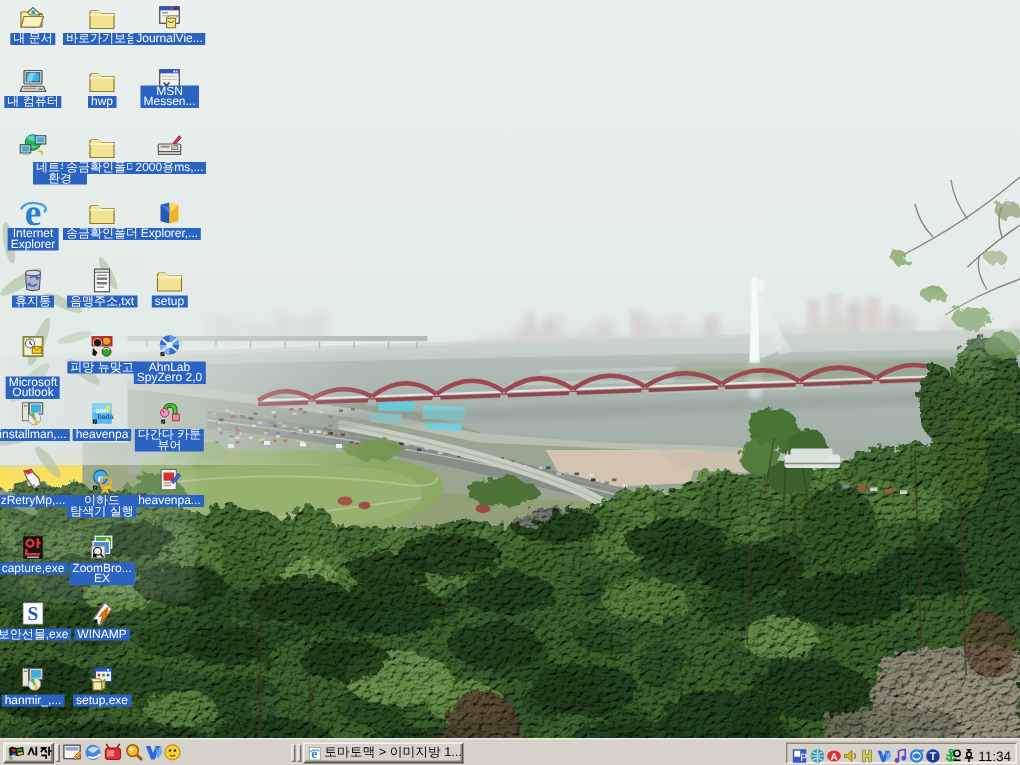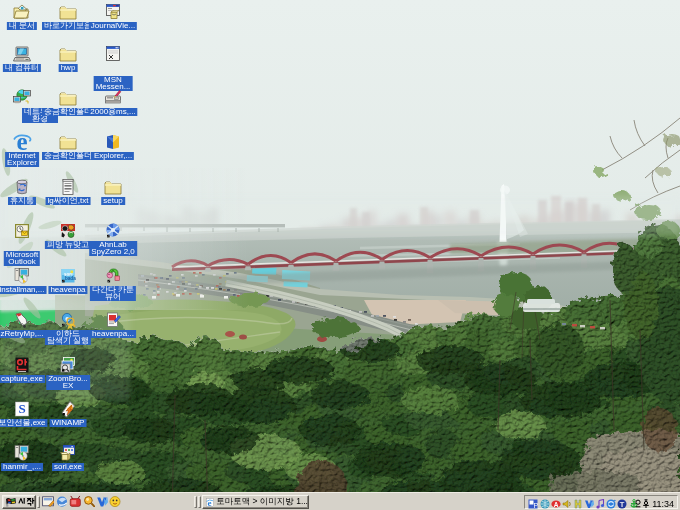--- a/index.html
+++ b/index.html
@@ -1,15 +1,15 @@
 <!DOCTYPE html>
 <html><head><meta charset="utf-8"><style>
 *{margin:0;padding:0;box-sizing:border-box}
 html,body{width:680px;height:510px;overflow:hidden;font-family:"Liberation Sans",sans-serif}
-#desk{position:relative;width:648px;height:510px;background:#22c55e}
+#desk{position:relative;width:648px;height:510px;background:#fde047}
 #wall{position:absolute;left:0;top:0}
 .icn{position:absolute;width:20px;height:20px}
 .lbl{position:absolute;transform:translateX(-50%);background:#2b63c3;color:#fff;font-size:8px;line-height:6.8px;text-align:center;padding:1px 2px 0.5px;white-space:nowrap}
 </style></head><body>
 <div id="desk">
 <svg id="wall" width="680" height="510" viewBox="0 0 680 510">
 <defs>
 <linearGradient id="sky" x1="0" y1="0" x2="0" y2="1">
  <stop offset="0" stop-color="#e9f0ee"></stop>
           <stop offset="0.8" stop-color="#e3ebe8"></stop>
@@ -767,21 +767,21 @@
       </svg></div>
 <div class="lbl" style="left:68px;top:152px">송금확인폴더</div>
 <div class="icn" style="left:58px;top:177px"><svg width="20" height="20" viewBox="0 0 20 20">
         <rect x="5" y="2.5" width="10" height="15" fill="#f8f8f8" stroke="#555" stroke-width="0.8"></rect>
         <rect x="5" y="2.5" width="10" height="2" fill="#e0e0e0" stroke="#555" stroke-width="0.6"></rect>
         <rect x="6.5" y="6" width="7" height="1" fill="#999"></rect>
         <rect x="6.5" y="8" width="7" height="1.6" fill="#777"></rect>
         <rect x="6.5" y="11" width="7" height="1.6" fill="#777"></rect>
         <rect x="6.5" y="14" width="5" height="1" fill="#999"></rect>
       </svg></div>
-<div class="lbl" style="left:68px;top:197px">lg싸이언,txt</div>
+<div class="lbl" style="left:68px;top:197px">음맹주소,txt</div>
 <div class="icn" style="left:58px;top:221px"><svg width="20" height="20" viewBox="0 0 20 20">
         <rect x="3" y="3" width="14" height="14" rx="2" fill="#e8e4e0"></rect>
         <path d="M3 3 h14 v7 h-14 Z" fill="#c83028"></path>
         <circle cx="7" cy="7.5" r="2.8" fill="#181818"></circle>
         <circle cx="7" cy="7.5" r="2.8" fill="none" stroke="#fff" stroke-width="0.5"></circle>
         <path d="M11 4 q4 -1 5 2 q0.5 2 -2.5 3 q-2.5 0.5 -3 -2 q-0.3 -2 0.5 -3Z" fill="#f0a020" stroke="#333" stroke-width="0.5"></path>
         <circle cx="13" cy="13.5" r="3" fill="#38a038" stroke="#184818" stroke-width="0.6"></circle>
         <path d="M11 12 q2 -1.5 4 0" fill="none" stroke="#f0f0e0" stroke-width="0.8"></path>
         <path d="M4 11 l3 3 -1.5 2.5 -2 -1 Z" fill="#181818"></path>
       </svg></div>
@@ -829,21 +829,21 @@
         <rect x="5.5" y="2.5" width="11" height="9" fill="#f0f0e8" stroke="#2040a0" stroke-width="0.9"></rect>
         <rect x="5.5" y="2.5" width="11" height="2.2" fill="#2858c8"></rect>
         <rect x="13.5" y="3" width="1.2" height="1.2" fill="#fff"></rect>
         <circle cx="8" cy="7" r="1" fill="#e03030"></circle>
         <circle cx="11" cy="7" r="1" fill="#30a030"></circle>
         <circle cx="14" cy="7" r="1" fill="#3060e0"></circle>
         <path d="M4 11.5 L10 11.5 L10 17 L4 17 Z" fill="#f4ecaa" stroke="#8a7a30" stroke-width="0.7"></path>
         <path d="M4 11.5 L2.5 9.5 L8.5 9.5 L10 11.5 Z" fill="#fdf6c8" stroke="#8a7a30" stroke-width="0.7"></path>
         <path d="M10 11.5 L12 10 L12 15.5 L10 17 Z" fill="#d8cc80" stroke="#8a7a30" stroke-width="0.7"></path>
       </svg></div>
-<div class="lbl" style="left:68px;top:463px">sori,exe</div>
+<div class="lbl" style="left:68px;top:463px">setup,exe</div>
 <div class="icn" style="left:103px;top:2px"><svg width="20" height="20" viewBox="0 0 20 20">
         <rect x="3.5" y="2.5" width="13" height="11" fill="#f4f4f0" stroke="#444" stroke-width="0.8"></rect>
         <rect x="3.5" y="2.5" width="13" height="2.4" fill="#2858c8"></rect>
         <rect x="10" y="3" width="2.6" height="1.3" fill="#e03030"></rect>
         <rect x="13" y="3" width="2.6" height="1.3" fill="#30309a"></rect>
         <rect x="5" y="6" width="4" height="1" fill="#999"></rect>
         <rect x="5" y="8" width="6" height="1" fill="#bbb"></rect>
         <path d="M8 10 L14 10 L14 16.5 L8 16.5 Z" fill="#f0e488" stroke="#8a7a30" stroke-width="0.8"></path>
         <path d="M8 10 L10 8.5 L16 8.5 L14 10 Z" fill="#f8f0b0" stroke="#8a7a30" stroke-width="0.6"></path>
         <path d="M9 12 q2 2 4 0" stroke="#555" fill="none" stroke-width="0.7"></path>
@@ -851,21 +851,21 @@
 <div class="lbl" style="left:113px;top:22px">JournalVie...</div>
 <div class="icn" style="left:103px;top:44px"><svg width="20" height="20" viewBox="0 0 20 20">
         <rect x="3.5" y="2.5" width="13" height="14" fill="#f4f4f0" stroke="#444" stroke-width="0.8"></rect>
         <rect x="3.5" y="2.5" width="13" height="2.4" fill="#2858c8"></rect>
         <rect x="12.6" y="3.1" width="1.2" height="1.2" fill="#fff"></rect>
         <rect x="14.2" y="3.1" width="1.2" height="1.2" fill="#e0e0e0"></rect>
         <rect x="5" y="6.5" width="10" height="0.9" fill="#c8c8c8"></rect>
         <rect x="5" y="8.5" width="10" height="0.9" fill="#c8c8c8"></rect>
         <path d="M6 11 l4 4 M6 15 l4 -4" stroke="#333" stroke-width="1"></path>
       </svg></div>
-<div class="lbl" style="left:113px;top:76px">MSN<br>Messen...</div>
+<div class="lbl" style="left:113px;top:57px">MSN<br>Messen...</div>
 <div class="icn" style="left:103px;top:88px"><svg width="20" height="20" viewBox="0 0 20 20">
         <rect x="2.5" y="8" width="15" height="5" rx="1" fill="#e8e4dc" stroke="#555" stroke-width="0.8"></rect>
         <rect x="4" y="9.2" width="6" height="1.2" fill="#888"></rect>
         <rect x="11.5" y="9" width="4" height="2.6" fill="#c8c4bc" stroke="#666" stroke-width="0.5"></rect>
         <rect x="2.5" y="13" width="15" height="2" fill="#c8c4bc" stroke="#555" stroke-width="0.6"></rect>
         <path d="M12 8 L16.5 2.5 L17.8 3.8 L14 8" fill="#e03060" stroke="#901030" stroke-width="0.6"></path>
         <path d="M11 9 L12.2 8 L13 8.8 L11.8 9.8 Z" fill="#f0c040"></path>
       </svg></div>
 <div class="lbl" style="left:113px;top:108px">2000용ms,...</div>
 <div class="icn" style="left:103px;top:132px"><svg width="20" height="20" viewBox="0 0 20 20">

